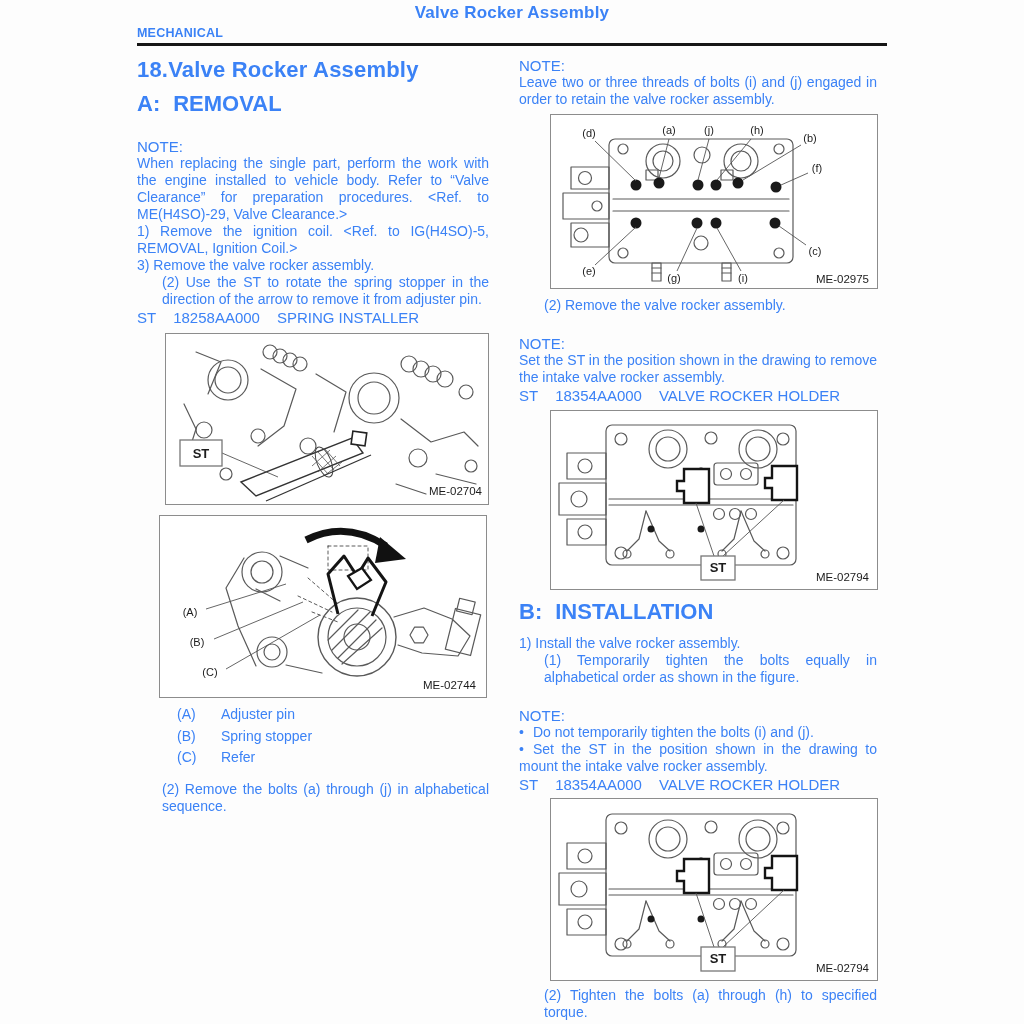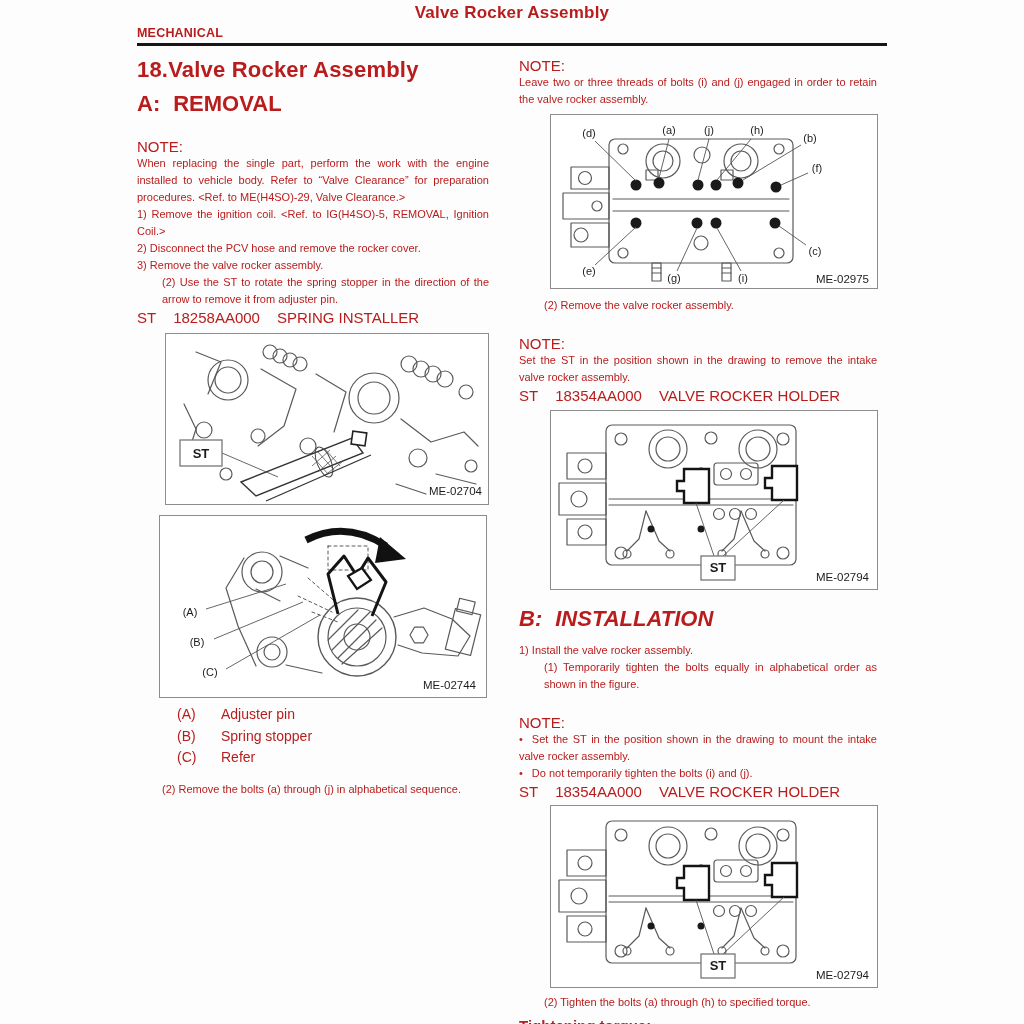--- a/index.html
+++ b/index.html
@@ -1,48 +1,48 @@
 <!DOCTYPE html>
 <html><head>
 <meta charset="utf-8">
 <style>
   html,body { margin:0; padding:0; background:#e8e8e8; }
   .page {
     position:relative; width:1024px; height:1024px; background:#fdfdfd;
-    font-family:"Liberation Sans","DejaVu Sans",sans-serif; color:#b91c1c;
+    font-family:"Liberation Sans","DejaVu Sans",sans-serif; color:#3b82f6;
     overflow:hidden;
   }
   .page-title { position:absolute; top:3px; left:137px; width:750px; text-align:center;
     font-size:17px; font-weight:bold; letter-spacing:.2px; }
   .running-head { position:absolute; top:26px; left:137px; font-size:12.5px; letter-spacing:.2px;font-weight:bold; }
   .head-rule { position:absolute; top:43px; left:137px; width:750px; height:3px; background:#161616; }
   .columns { position:absolute; top:57px; left:137px; width:750px; display:flex; gap:30px; }
   .col-left  { width:352px; }
   .col-right { width:358px; }
   .h-section { font-size:22px; font-weight:bold; margin:0 0 8px 0; letter-spacing:.2px; }
   .h-sub { font-size:22px; font-weight:bold; margin:2px 0 10px 0; }
   .h-sub .pfx { margin-right:13px; }
-  .body { font-size:11px; line-height:17px; margin:0; text-align:justify; }
+  .body { font-size:14px; line-height:17px; margin:0; text-align:justify; }
   .note-label { font-size:15px; line-height:17px; margin:21px 0 0 0; }
   .mt0 { margin-top:0 !important; }
   .indent { margin-left:25px; }
   .bullet { display:inline-block; margin-right:9px; }
   .st-line { display:flex; gap:17px; font-size:15px; line-height:18px; margin-top:1px; white-space:nowrap; }
   .figure { border:1px solid #8c8c8c; background:#fff; }
   .figure svg { display:block; }
   .fig-installer { width:322px; height:170px; margin:6px 0 0 28px; }
   .fig-stopper   { width:326px; height:181px; margin:10px 0 0 22px; }
   .fig-bolts     { width:326px; height:173px; margin:6px 0 0 31px; }
   .fig-holder    { width:326px; height:178px; margin:5px 0 0 31px; }
   .fig-holder2   { width:326px; height:181px; margin:4px 0 0 31px; }
   .legend { margin:6px 0 0 40px; font-size:14px; }
   .legend-row { display:flex; line-height:21.5px; }
   .legend-key { width:44px; }
   .step-final { margin-top:12px; }
-  .h-install { margin-top:16px;font-style:italic; }
+  .h-install { margin-top:9px; }
   .torque-label { font-size:15px; font-weight:bold; margin:6px 0 0 0; line-height:18px; }
   .torque-value { font-size:15px; font-weight:bold; font-style:italic; margin:0 0 0 19px; line-height:18px; }
   svg text { font-size:11px; fill:#1c1c1c; font-family:"Liberation Sans","DejaVu Sans",sans-serif; }
   svg text.figcode { font-size:11.5px; }
   svg text.stlabel { font-size:13px; font-weight:bold; }
   .sketch { stroke:#5a5a5a; fill:none; stroke-width:1.2; stroke-linecap:round; stroke-linejoin:round; }
   .bold-art { stroke:#141414; fill:none; stroke-width:3; stroke-linejoin:round; }
   .leader { stroke:#555; stroke-width:.9; fill:none; }
   .boltdot { fill:#1a1a1a; stroke:none; }
   .stbox { fill:#fff; stroke:#777; stroke-width:1.3; }
@@ -62,21 +62,20 @@
 
       <div class="h-section">18.Valve Rocker Assembly</div>
 
       <div class="h-sub">
         <span class="pfx">A:</span><span>REMOVAL</span>
       </div>
 
       <p class="note-label">NOTE:</p>
       <p class="body">When replacing the single part, perform the work with the engine installed to vehicle body. Refer to “Valve Clearance” for preparation procedures. &lt;Ref. to ME(H4SO)-29, Valve Clearance.&gt;</p>
       <p class="body">1) Remove the ignition coil. &lt;Ref. to IG(H4SO)-5, REMOVAL, Ignition Coil.&gt;</p>
-      <p class="body">2) Disconnect the PCV hose and remove the rocker cover.</p>
       <p class="body">3) Remove the valve rocker assembly.</p>
       <p class="body indent">(2) Use the ST to rotate the spring stopper in the direction of the arrow to remove it from adjuster pin.</p>
 
       <div class="st-line">
         <span>ST</span>
         <span>18258AA000</span>
         <span>SPRING INSTALLER</span>
       </div>
 
       <div class="figure fig-installer">
@@ -336,22 +335,22 @@
       </div>
 
       <div class="h-sub h-install">
         <span class="pfx">B:</span><span>INSTALLATION</span>
       </div>
 
       <p class="body">1) Install the valve rocker assembly.</p>
       <p class="body indent">(1) Temporarily tighten the bolts equally in alphabetical order as shown in the figure.</p>
 
       <p class="note-label">NOTE:</p>
+      <p class="body"><span class="bullet">•</span><span>Do not temporarily tighten the bolts (i) and (j).</span></p>
       <p class="body"><span class="bullet">•</span><span>Set the ST in the position shown in the drawing to mount the intake valve rocker assembly.</span></p>
-      <p class="body"><span class="bullet">•</span><span>Do not temporarily tighten the bolts (i) and (j).</span></p>
 
       <div class="st-line">
         <span>ST</span>
         <span>18354AA000</span>
         <span>VALVE ROCKER HOLDER</span>
       </div>
 
       <div class="figure fig-holder2">
         <svg viewBox="0 0 326 181" width="326" height="181">
           <g class="sketch">

